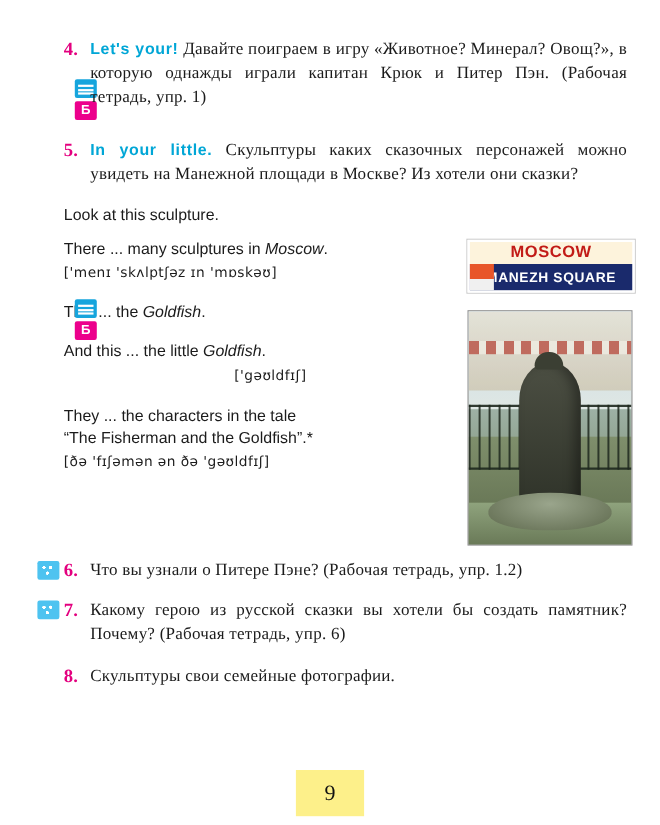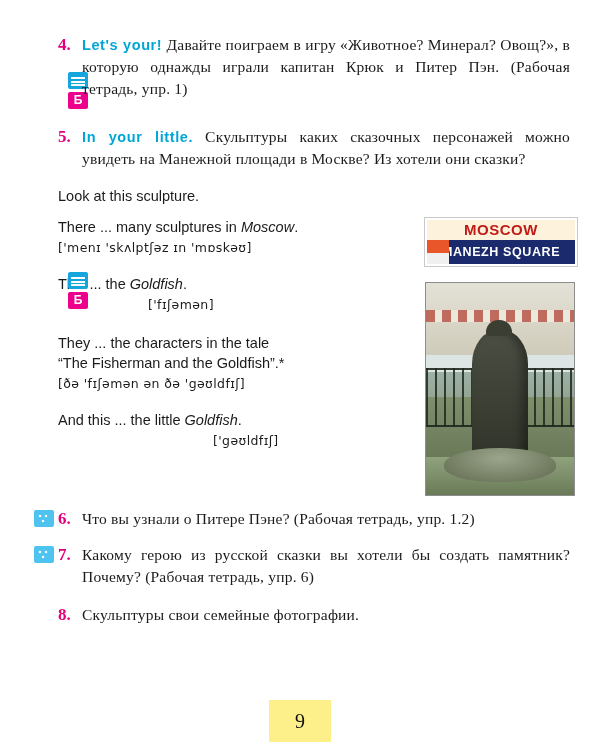--- a/index.html
+++ b/index.html
@@ -334,32 +334,31 @@
       <span>Look at this sculpture.</span>
     </div>
 
     <div class="sent">
       <span>There ... many sculptures in </span><span class="it">Moscow</span><span>.</span>
       <div class="phon left0">['menɪ  'skʌlptʃəz    ɪn 'mɒskəʊ]</div>
     </div>
 
     <div class="sent" style="margin-top:16px;">
       <span>This ... the </span><span class="it">Goldfish</span><span>.</span>
-      <div class="phon center-sm">['fɪʃəmən]</div>
+    </div>
+
+    <div class="sent" style="margin-top:16px;">
+      <span>And this ... the little </span><span class="it">Goldfish</span><span>.</span>
+      <div class="phon center-lg">['gəʊldfɪʃ]</div>
     </div>
 
     <div class="sent" style="margin-top:18px;">
       <span>They ... the characters in the tale</span>
       <span class="sent-line2">“The Fisherman and the Goldfish”.*</span>
       <div class="phon left0">[ðə  'fɪʃəmən    ən   ðə  'gəʊldfɪʃ]</div>
-    </div>
-
-    <div class="sent" style="margin-top:16px;">
-      <span>And this ... the little </span><span class="it">Goldfish</span><span>.</span>
-      <div class="phon center-lg">['gəʊldfɪʃ]</div>
     </div>
   </div>
 
   <div class="photo-col">
     <div class="sign">
       <div class="sign-top">MOSCOW</div>
       <div class="sign-bot">MANEZH SQUARE</div>
       <div class="sign-flag"></div>
     </div>
     <div class="photo">

